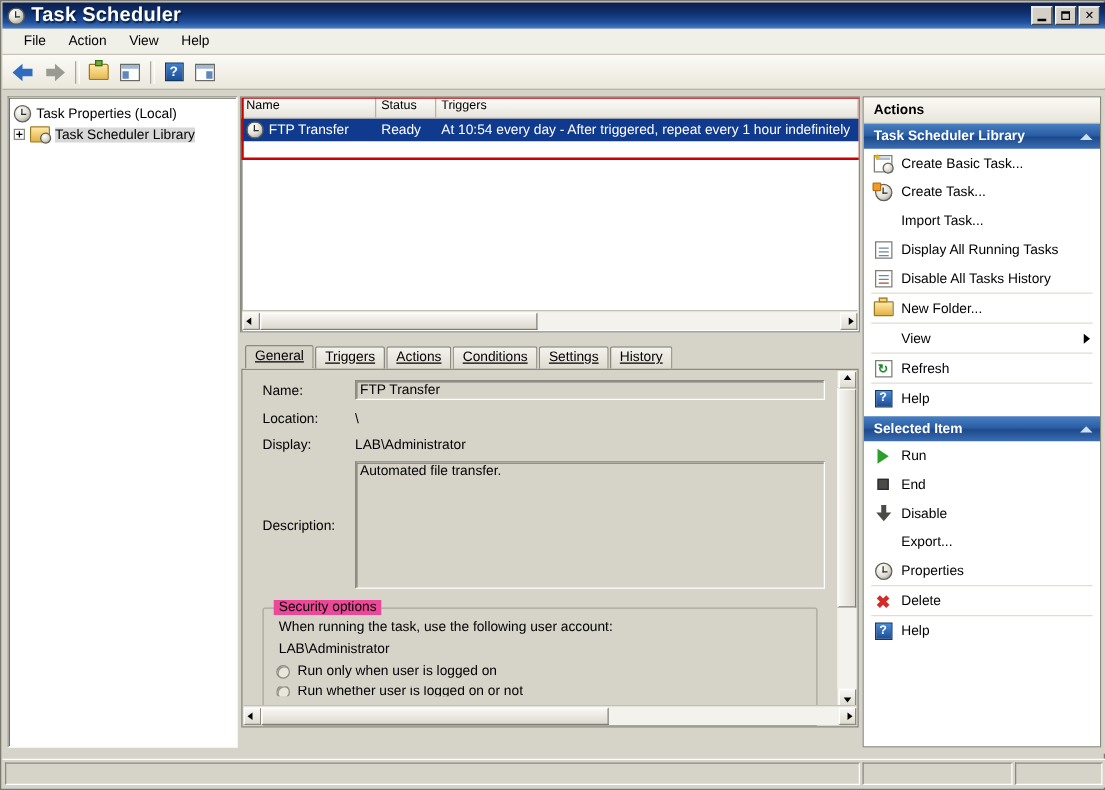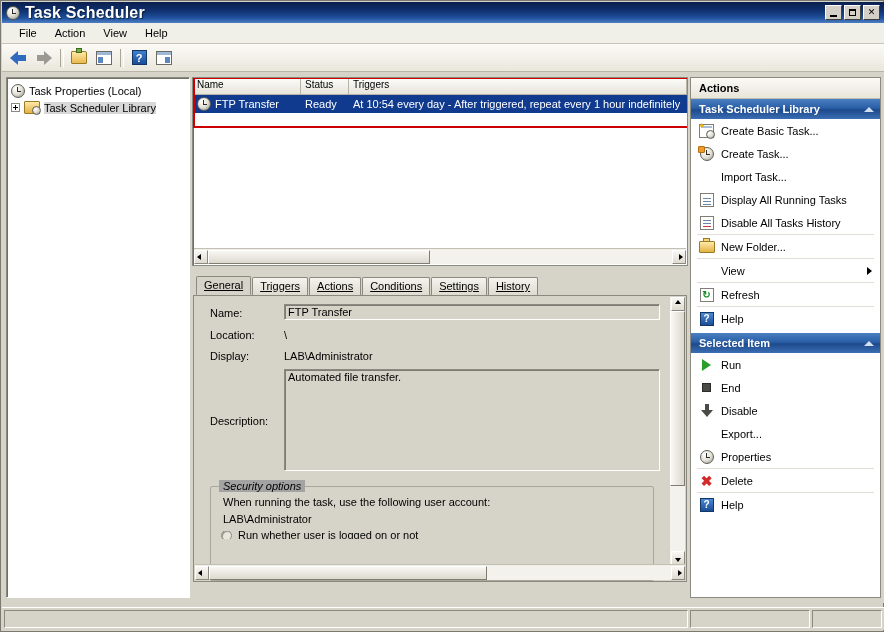--- a/index.html
+++ b/index.html
@@ -262,21 +262,21 @@
     box-shadow: inset 1px 1px 0 #7c7c74;
     box-sizing:border-box; font-size:11px; padding:1px 3px; color:#000;
     margin-right: 2px;
   }
   .tbox.area { height:102px; }
   .group {
     position:absolute; left:16px; top:190px; width:444px; height:95px;
     border:1px solid #a9a69a; border-radius:2px; box-sizing:border-box;
   }
   .group-title {
-    position:absolute; left:8px; top:-7px; background:#a3a3a3; padding:0 4px; font-size:11px;font-style:italic;
+    position:absolute; left:8px; top:-7px; background:#ec4899; padding:0 4px; font-size:11px;
   }
   .gline { font-size:11px; margin:9px 0 0 12px; }
   .radio-row { display:flex; align-items:center; margin:6px 0 0 10px; font-size:11px;}
   .radio {
     width:11px;height:11px;border-radius:50%;
     background:#e8e6dd; border:1px solid #8a8a80;
     box-shadow: inset 1px 1px 0 #9a9a92;
     margin-right:6px; flex:none; box-sizing:border-box; cursor:default;
   }
   .clip-row { overflow:hidden; height:8px; }
@@ -505,20 +505,24 @@
             <div class="frow">
               <div class="flabel">Description:</div>
               <div class="tbox area">Automated file transfer.</div>
             </div>
           </div>
 
           <div class="group">
             <div class="group-title">Security options</div>
             <div class="gline">When running the task, use the following user account:</div>
             <div class="gline" style="margin-top:5px;">LAB\Administrator</div>
+            <div class="radio-row">
+              <span class="radio"></span>
+              <span>Run only when user is logged on</span>
+            </div>
             <div class="radio-row clip-row">
               <span class="radio"></span>
               <span>Run whether user is logged on or not</span>
             </div>
           </div>
 
           <div class="vscroll">
             <div class="sb-btn sb-up">
                 <i></i>
               </div>

